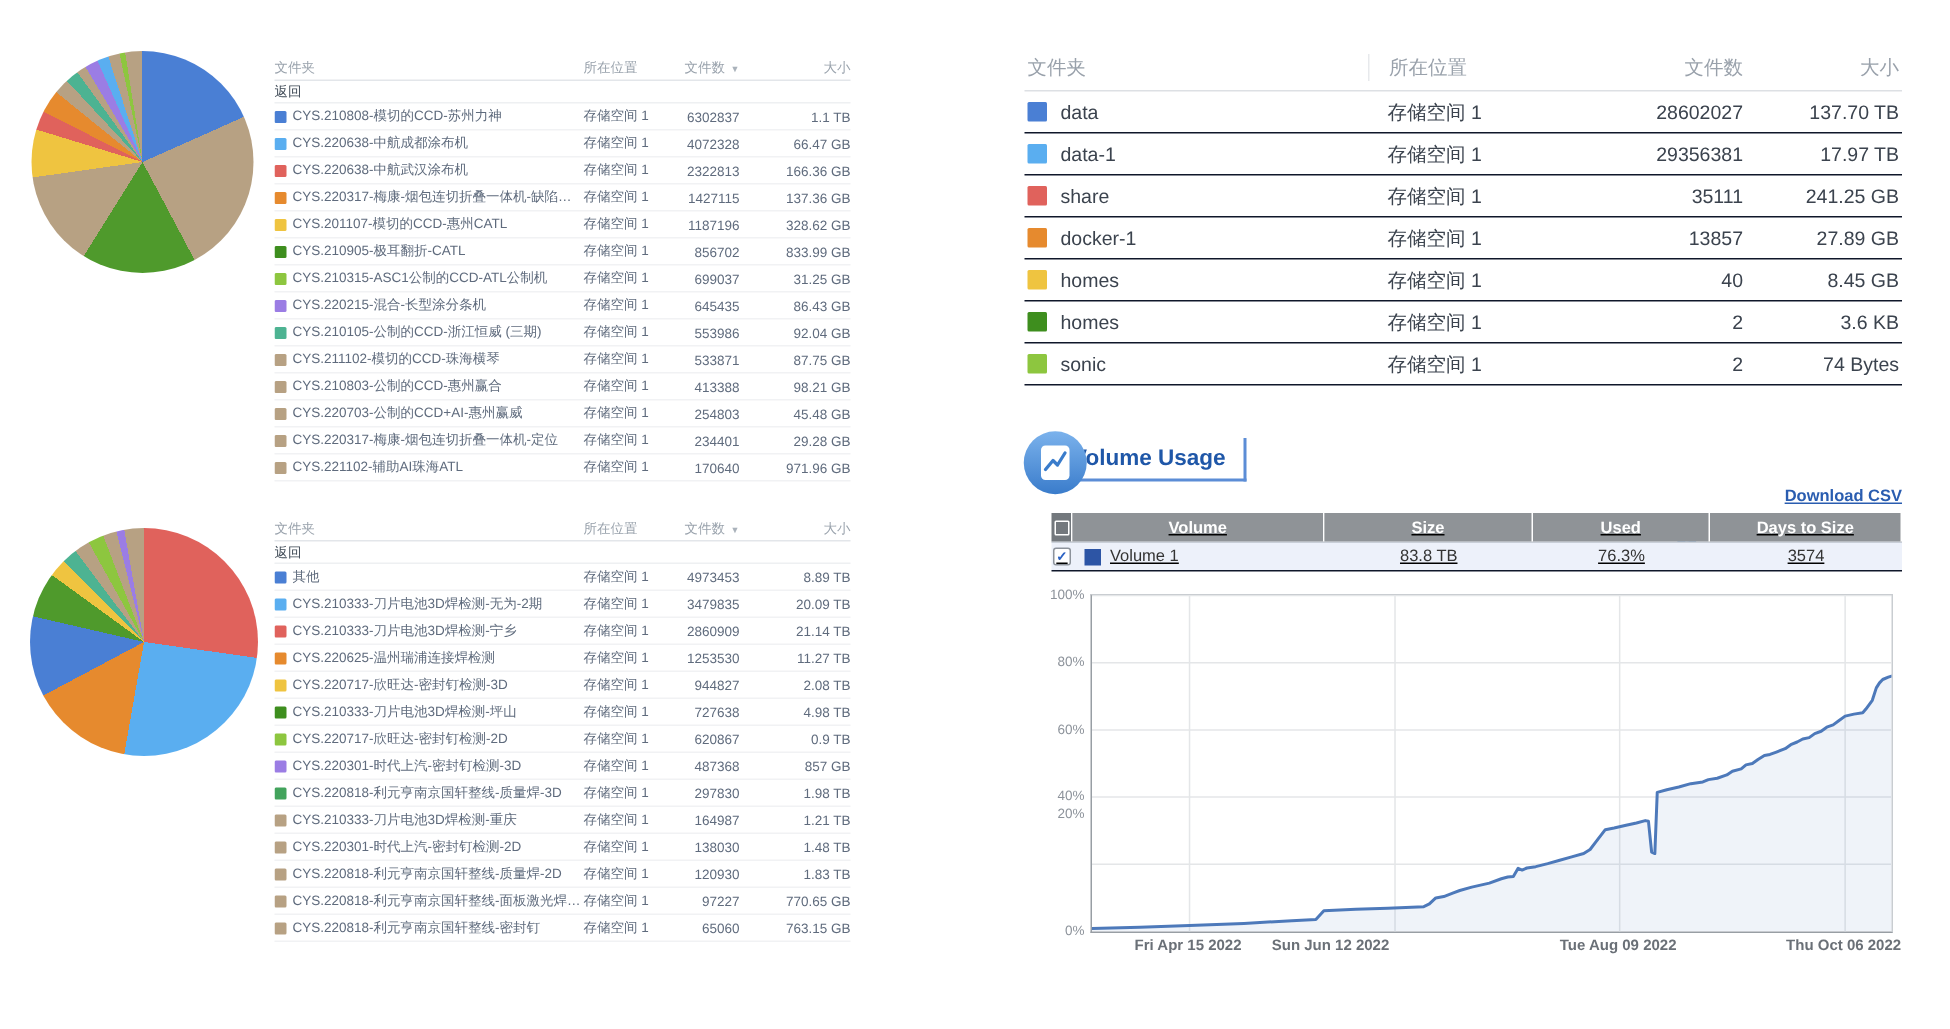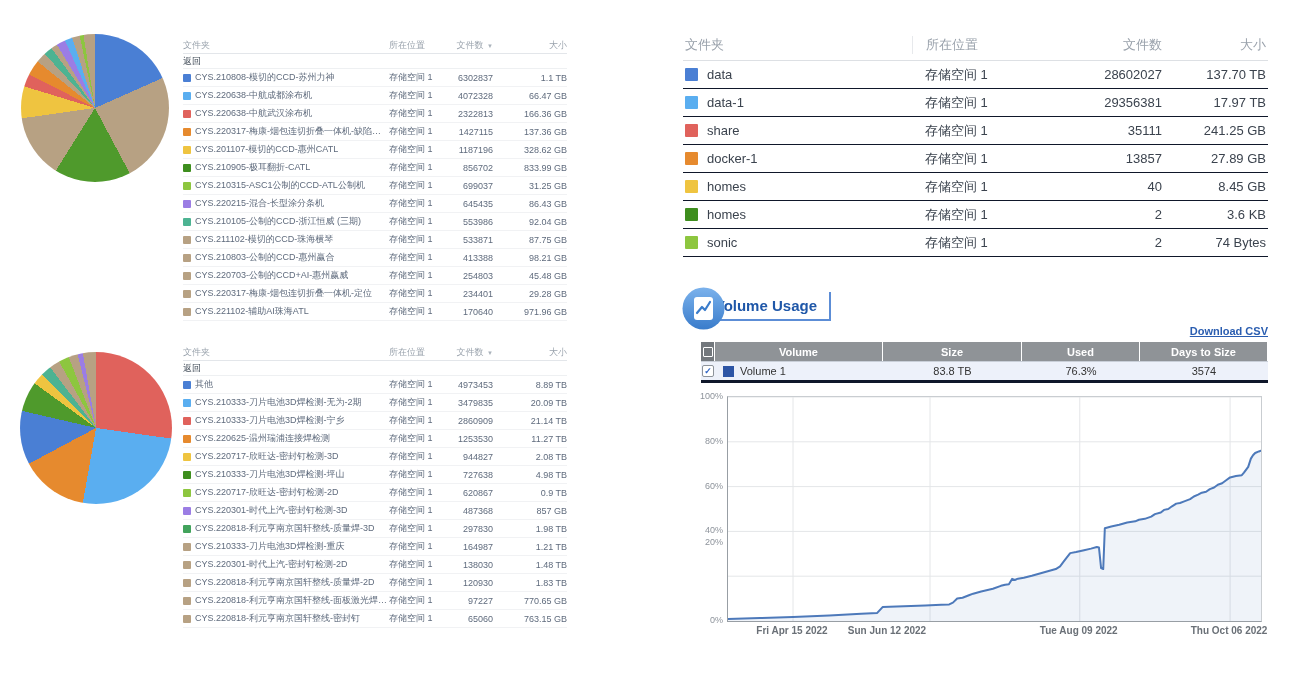--- a/index.html
+++ b/index.html
@@ -38,21 +38,21 @@
   .vu-icon{position:absolute;left:682px;top:287px;width:43px;height:43px;z-index:2;}
   .vu-tab{position:absolute;left:703px;top:292px;width:128px;height:29px;
           border-right:2px solid #5c8dd6;border-bottom:2px solid #5c8dd6;
           display:flex;align-items:center;justify-content:flex-end;padding-right:12px;
           color:#1f57a8;font-weight:bold;font-size:15px;box-sizing:border-box;}
   .vu-csv{position:absolute;left:1118px;top:325px;width:150px;text-align:right;font-size:11px;
           color:#2a5db0;display:flex;justify-content:flex-end;gap:16px;flex-direction:column;}
   .vu-csv .lbl{text-decoration:underline;cursor:pointer;font-weight:bold;}
   .csv-ic{width:13px;height:13px;border-radius:50%;background:linear-gradient(#6fb0ec,#2f79cf);
           color:#fff;font-size:9px;line-height:13px;text-align:center;font-weight:bold;}
-  .vu-table{position:absolute;left:701px;top:342px;width:567px;font-size:11px;border-bottom:3px solid #0f172a;}
+  .vu-table{position:absolute;left:701px;top:342px;width:567px;font-size:11px;border-bottom:1px solid #0f172a;text-decoration:underline;}
   .vt-hrow{display:flex;height:19px;}
   .vt-hrow>div{background:#8f9397;color:#fff;font-weight:bold;display:flex;align-items:center;
                justify-content:center;border-right:1px solid #fff;box-sizing:border-box;}
   .vt-hrow .vt-cb{background:#73787d;}
   .vt-drow{display:flex;height:18px;background:#edf1fa;color:#333;border-top:1px solid #c9cfd8;}
   .vt-drow>div{display:flex;align-items:center;justify-content:center;box-sizing:border-box;}
   .vt-cb{width:14px;flex:none;}
   .vt-vol{flex:1;}
   .vt-drow .vt-vol{justify-content:flex-start;gap:6px;padding-left:8px;}
   .vt-size{width:139px;flex:none;}

